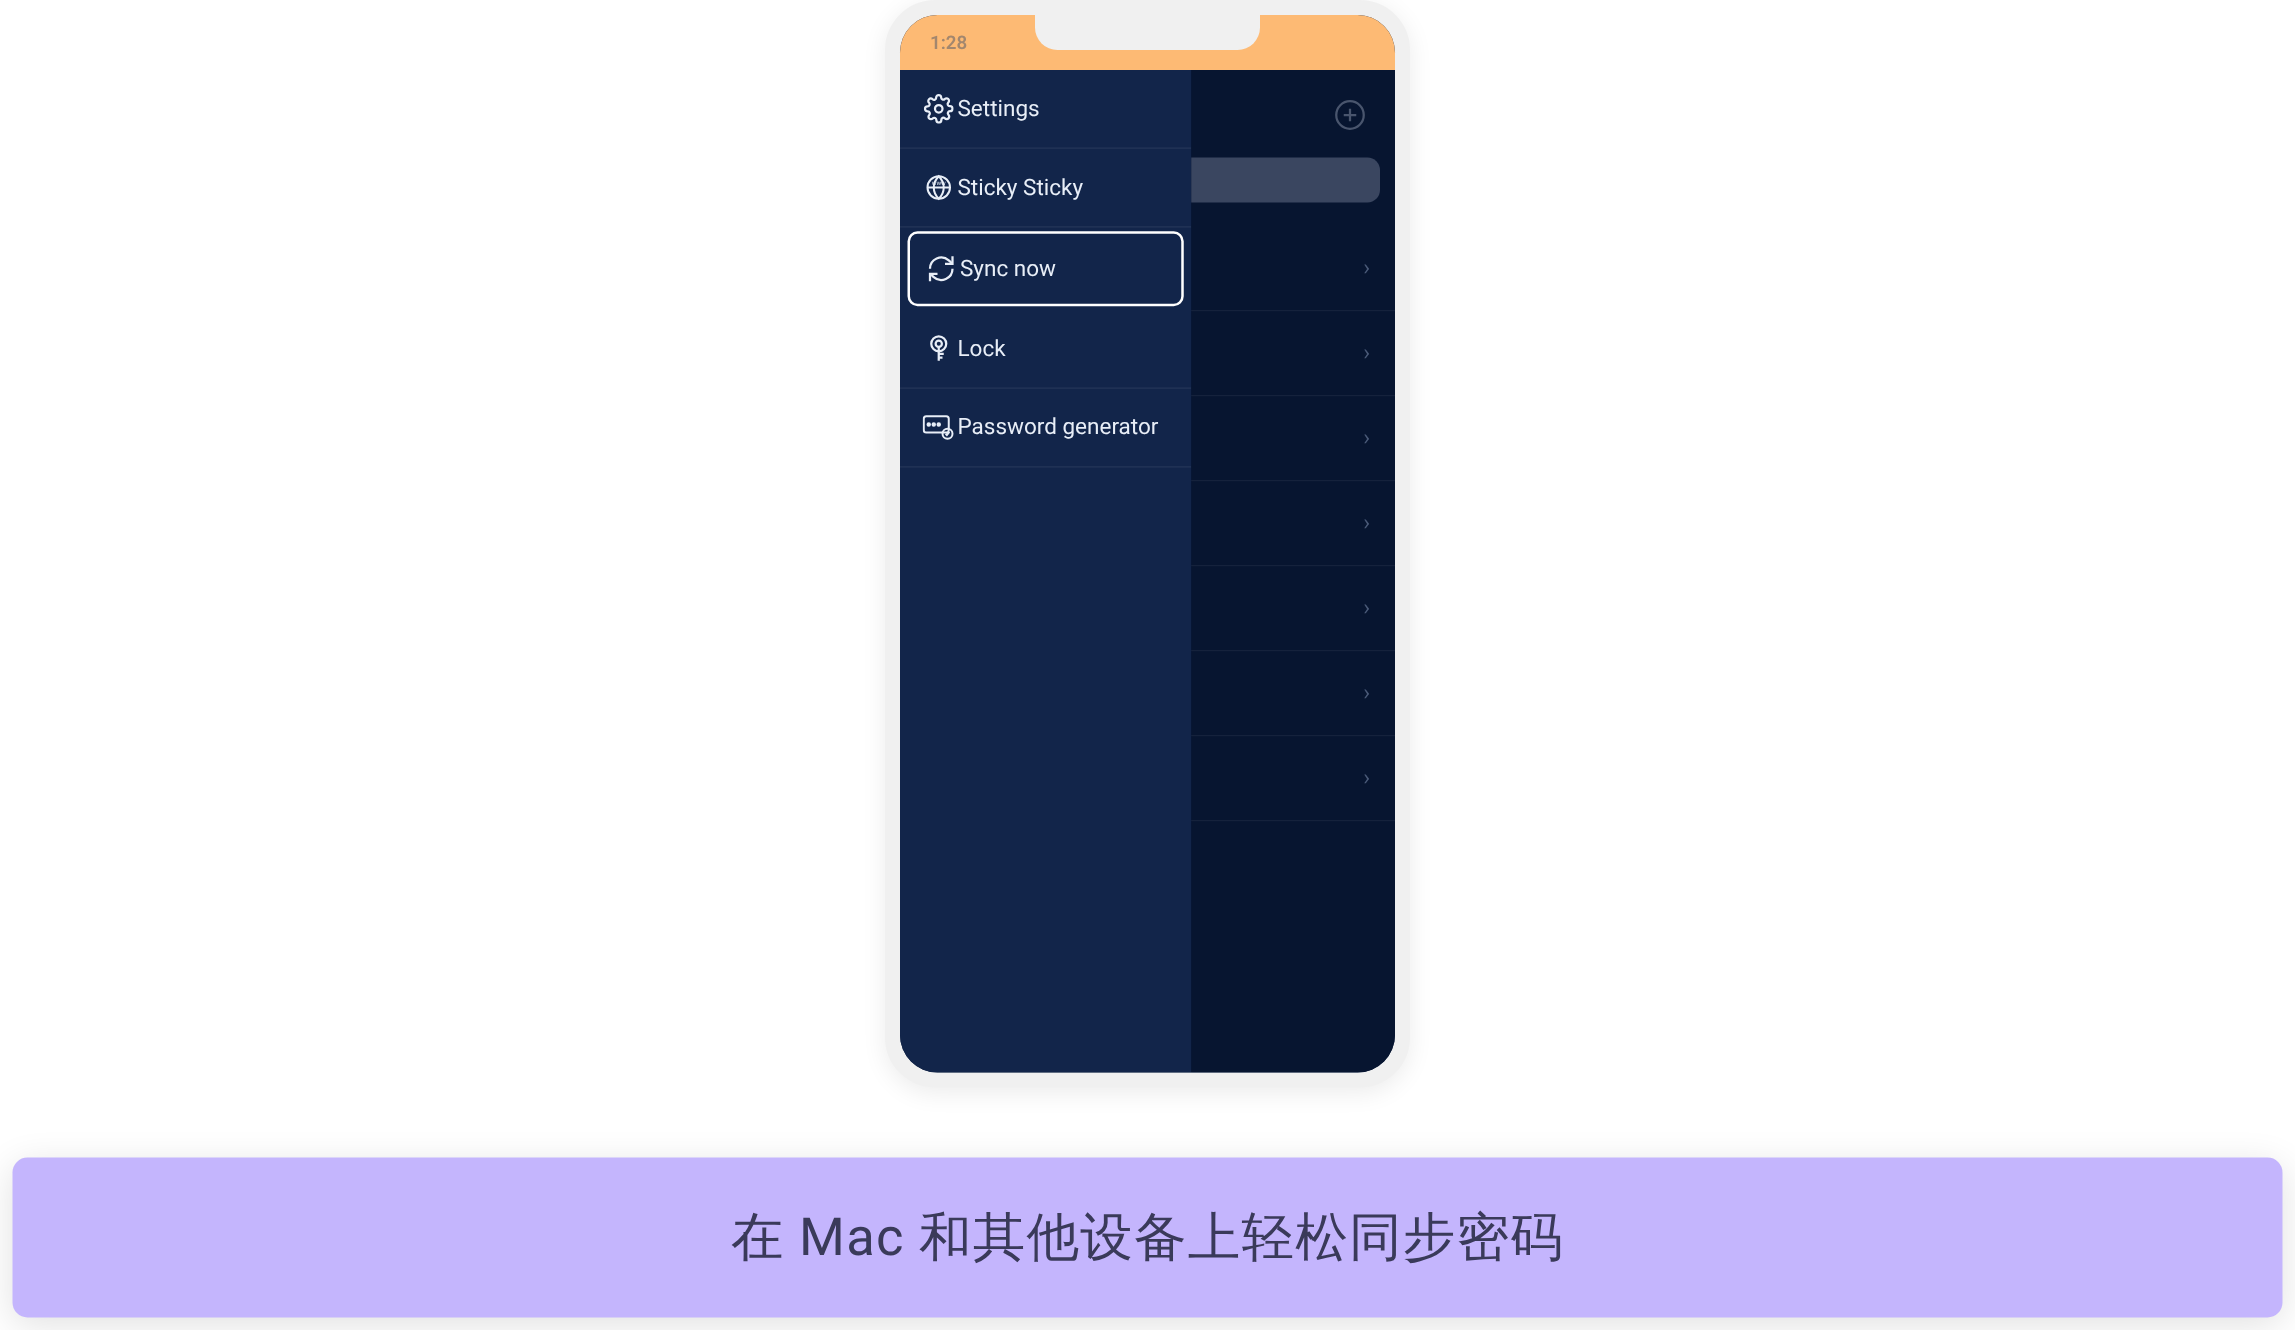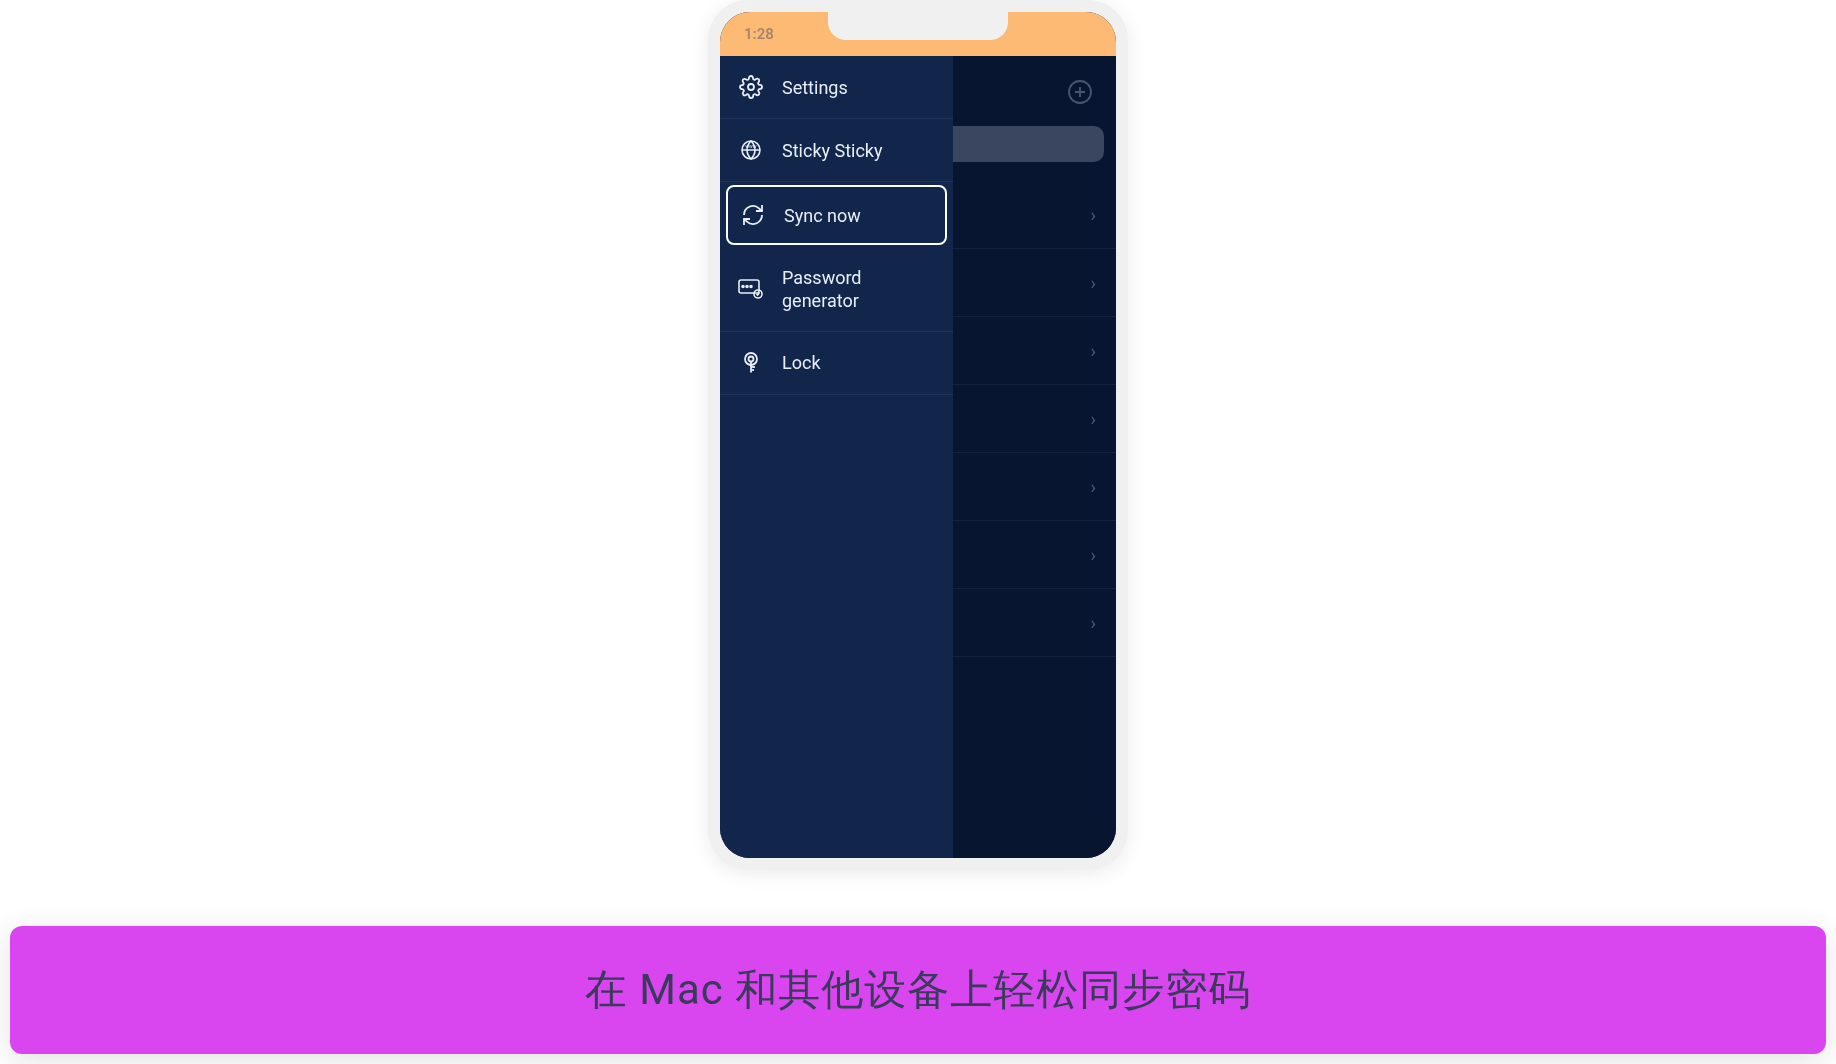--- a/index.html
+++ b/index.html
@@ -71,21 +71,21 @@
       flex-shrink: 0;
     }
     .sidebar-item {
       display: flex;
       align-items: center;
       padding: 18px 18px;
       border-bottom: 1px solid rgba(255,255,255,0.08);
       color: #e8eef7;
       font-size: 18px;
       cursor: pointer;
-      gap: 18px;
+      gap: 2px;
     }
     .sidebar-item.highlighted {
       border: 2.5px solid #ffffff;
       border-radius: 8px;
       margin: 3px 6px;
       padding: 15px 12px;
     }
     .sidebar-item.multiline {
       line-height: 1.3;
     }
@@ -141,21 +141,21 @@
     }
     .chevron {
       color: #4a5a78;
       font-size: 18px;
     }
     .caption-card {
       position: absolute;
       left: 10px;
       right: 10px;
       bottom: 10px;
-      background: #d946ef;
+      background: #c4b5fd;
       border-radius: 12px;
       box-shadow: 0 6px 30px rgba(0,0,0,0.12);
       padding: 36px 20px;
       text-align: center;
     }
     .caption-text {
       font-size: 42px;
       color: #3a3a5a;
       font-weight: 400;
       letter-spacing: 1px;
@@ -202,47 +202,47 @@
             <svg width="24" height="24" viewBox="0 0 24 24" fill="none" stroke="#e8eef7" stroke-width="1.8">
               <path d="M21 2v6h-6"></path>
               <path d="M3 12a9 9 0 0 1 15-6.7L21 8"></path>
               <path d="M3 22v-6h6"></path>
               <path d="M21 12a9 9 0 0 1-15 6.7L3 16"></path>
             </svg>
           </span>
           <span>Sync now</span>
         </div>
 
+        <div class="sidebar-item">
+          <span class="icon-box">
+            <svg width="22" height="24" viewBox="0 0 22 24" fill="none" stroke="#e8eef7" stroke-width="1.8">
+              <circle cx="11" cy="8" r="6"></circle>
+              <circle cx="11" cy="8" r="2.5"></circle>
+              <path d="M11 10.5v11"></path>
+              <path d="M11 16h4"></path>
+              <path d="M11 19h3"></path>
+            </svg>
+          </span>
+          <span>Lock</span>
+        </div>
+
         <div class="sidebar-item multiline">
           <span class="icon-box">
             <svg width="26" height="20" viewBox="0 0 26 20" fill="none" stroke="#e8eef7" stroke-width="1.6">
               <rect x="1" y="1" width="20" height="13" rx="2"></rect>
               <circle cx="5" cy="7.5" r="1" fill="#e8eef7"></circle>
               <circle cx="9" cy="7.5" r="1" fill="#e8eef7"></circle>
               <circle cx="13" cy="7.5" r="1" fill="#e8eef7"></circle>
               <circle cx="20" cy="15" r="4"></circle>
               <path d="M18.5 15l1 1 2-2.5"></path>
             </svg>
           </span>
           <span>Password generator</span>
         </div>
 
-        <div class="sidebar-item">
-          <span class="icon-box">
-            <svg width="22" height="24" viewBox="0 0 22 24" fill="none" stroke="#e8eef7" stroke-width="1.8">
-              <circle cx="11" cy="8" r="6"></circle>
-              <circle cx="11" cy="8" r="2.5"></circle>
-              <path d="M11 10.5v11"></path>
-              <path d="M11 16h4"></path>
-              <path d="M11 19h3"></path>
-            </svg>
-          </span>
-          <span>Lock</span>
-        </div>
-
       </div>
 
       <div class="main-panel">
         <div class="add-button">
           <svg width="26" height="26" viewBox="0 0 26 26" fill="none" stroke="#8a95aa" stroke-width="1.8">
             <circle cx="13" cy="13" r="11"></circle>
             <path d="M13 8v10M8 13h10"></path>
           </svg>
         </div>
         <div class="search-bar-area"></div>

